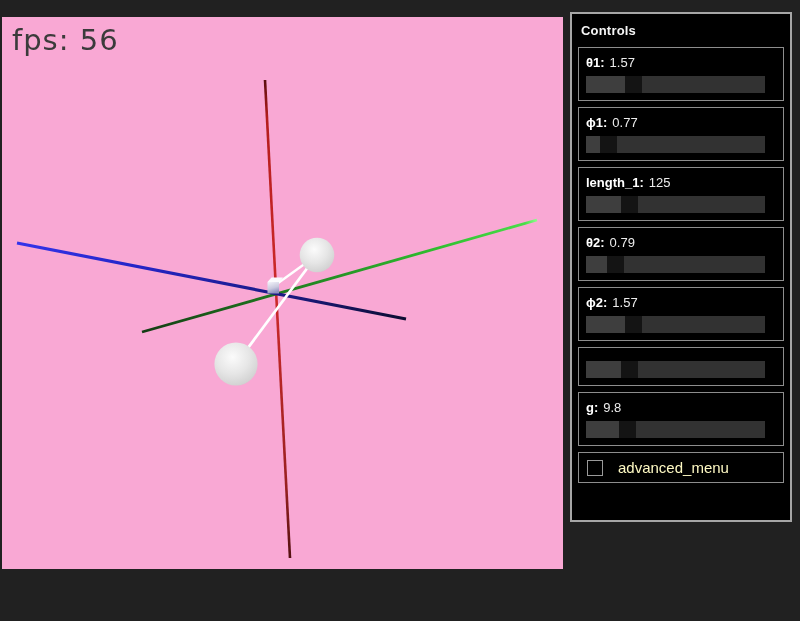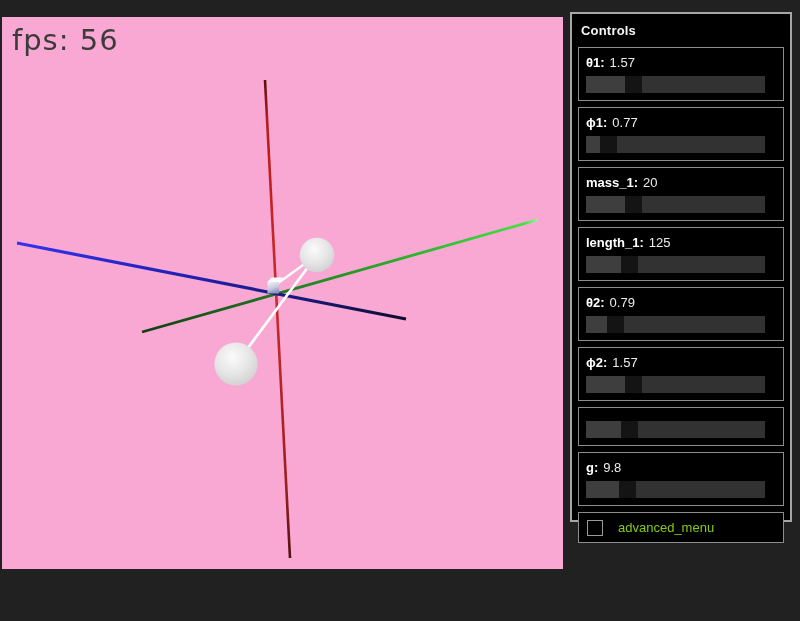--- a/index.html
+++ b/index.html
@@ -55,21 +55,21 @@
 
   .checkbox-row{
     display:flex;align-items:center;
     padding:6px;height:31px;box-sizing:border-box;
   }
   .checkbox{
     width:16px;height:16px;box-sizing:border-box;
     border:1px solid #9a9a9a;background:#000;
     margin:0 15px 0 2px;flex:0 0 auto;cursor:pointer;
   }
-  .checkbox-label{font-size:13px;color:#84cc16;}
+  .checkbox-label{font-size:15px;color:#fef9c3;}
 </style>
 </head>
 <body>
 
 <div class="stage">
 
   <div class="sim-canvas">
     <svg class="scene-svg" width="561" height="552" viewBox="0 0 561 552">
       <defs>
         <linearGradient id="gradRed" x1="263" y1="63" x2="288" y2="541" gradientUnits="userSpaceOnUse">
@@ -140,29 +140,20 @@
     <div class="ctrl-box">
       <div class="ctrl-label">
         <span class="ctrl-name">ϕ1:</span><span class="ctrl-value">0.77</span>
       </div>
       <div class="track">
         <div class="fill" style="width: 8%;"></div>
         <div class="handle"></div>
       </div>
     </div>
 
-    <div class="ctrl-box">
-      <div class="ctrl-label">
-        <span class="ctrl-name">mass_1:</span><span class="ctrl-value">20</span>
-      </div>
-      <div class="track">
-        <div class="fill" style="width: 22%;"></div>
-        <div class="handle"></div>
-      </div>
-    </div>
 
     <div class="ctrl-box">
       <div class="ctrl-label">
         <span class="ctrl-name">length_1:</span><span class="ctrl-value">125</span>
       </div>
       <div class="track">
         <div class="fill" style="width: 19.5%;"></div>
         <div class="handle"></div>
       </div>
     </div>

